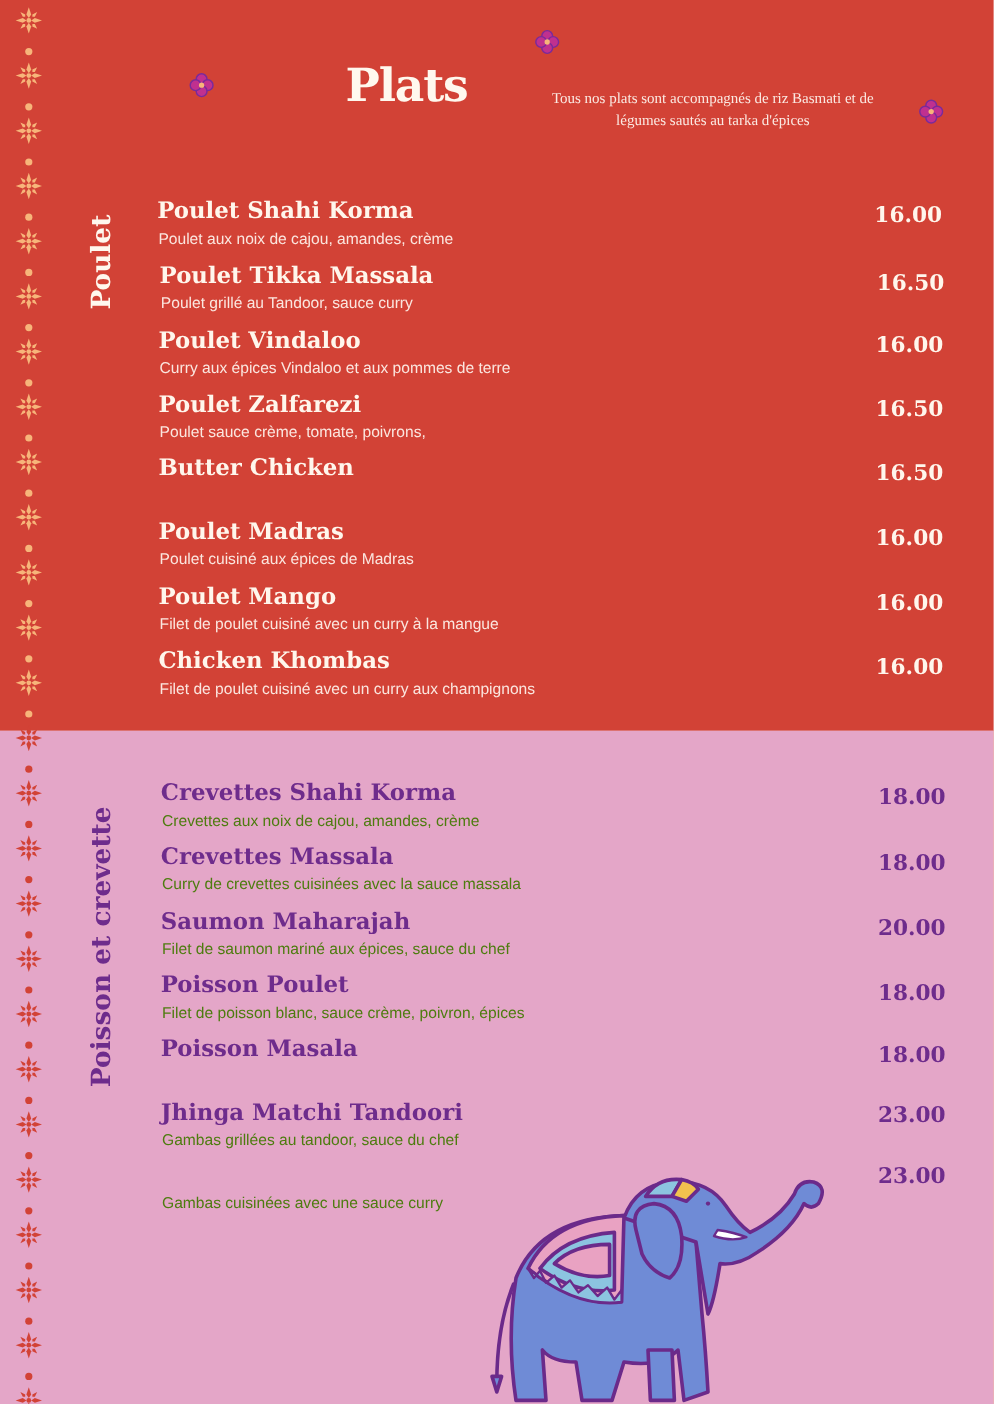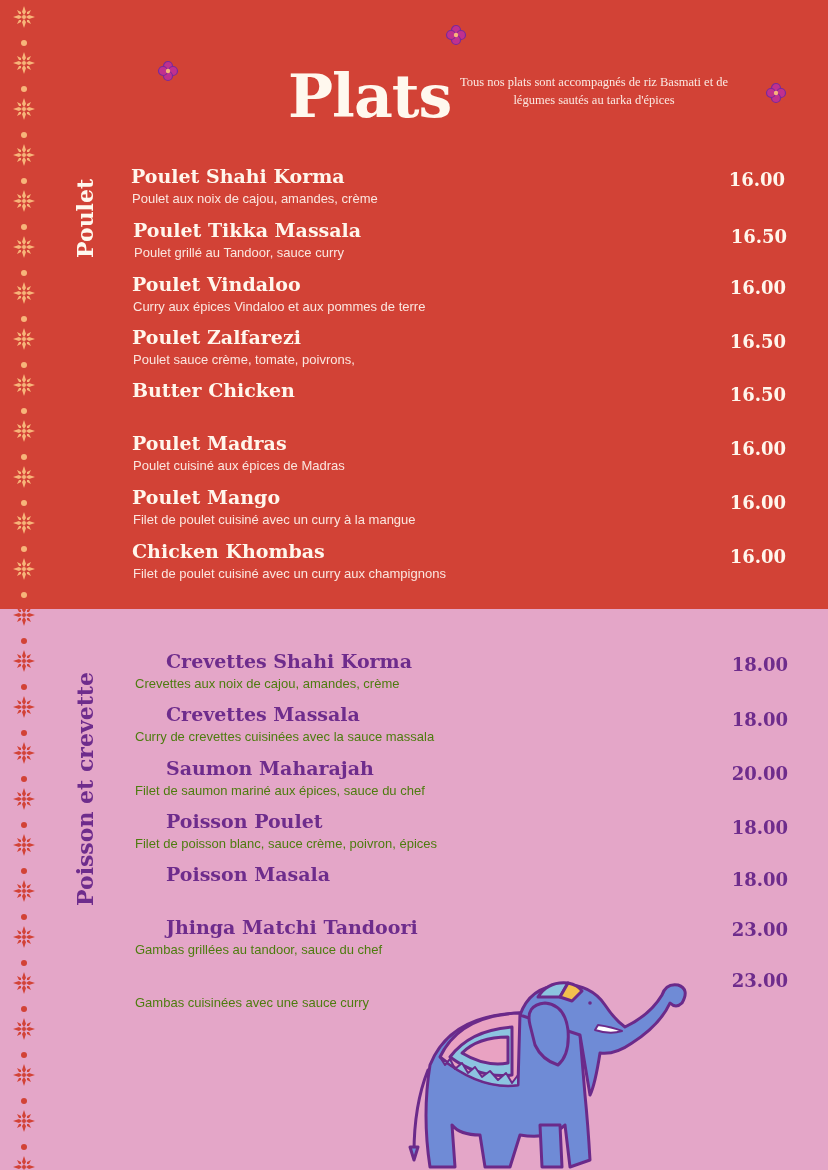--- a/index.html
+++ b/index.html
@@ -16,21 +16,21 @@
   }
   .motif-star { position: absolute; left: 0; width: 24px; height: 24px; }
 
   
   .flower { position: absolute; width: 22px; height: 22px; }
 
   
   .title {
     position: absolute; left: 288px; top: 48px;
     font-family: "DejaVu Serif", serif; font-weight: bold;
-    font-size: 60px; color: #FFF8EE; letter-spacing: -1px; margin-top: 13px;
+    font-size: 38px; color: #FFF8EE; letter-spacing: -1px;
   }
   .subtitle {
     position: absolute; left: 458px; top: 73px; width: 272px;
     text-align: center; font-family: Liberation Serif, serif;
     font-size: 12.5px; line-height: 18px; color: #FBE9E2;
   }
 
   
   .cat-label {
     position: absolute; font-family: "DejaVu Serif", serif; font-weight: bold;
@@ -50,21 +50,21 @@
   .dish-desc {
     position: absolute; left: 1px; top: 26px;
     font-family: Liberation Sans, sans-serif; font-size: 13px; white-space: nowrap; text-align: center;
   }
   .dish-price {
     position: absolute; right: 6px; top: 4px;
     font-family: "DejaVu Serif", serif; font-weight: bold; font-size: 18px;
   }
   .red .dish-name, .red .dish-price { color: #FFF6EC; }
   .red .dish-desc { color: #FBE6DF; }
-  .pink .dish-name, .pink .dish-price { color: #6E2C8C; margin-left: 32px; }
+  .pink .dish-name, .pink .dish-price { color: #6E2C8C; }
   .pink .dish-desc { color: #4d7c0f; }
 
   .elephant { position: absolute; left: 400px; top: 975px; width: 300px; height: 195px; }
 </style>
 </head>
 <body>
 
 <div class="section-top"></div>
 <div class="section-bottom"></div>
 

